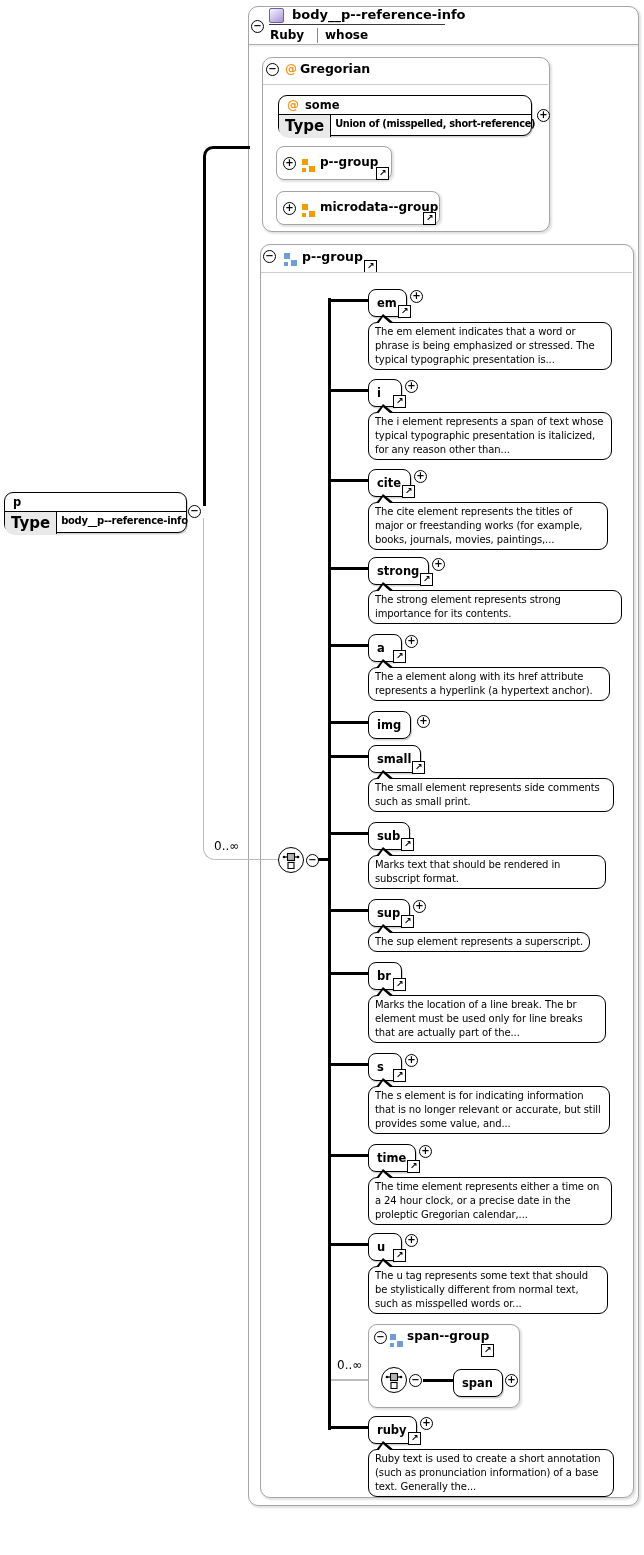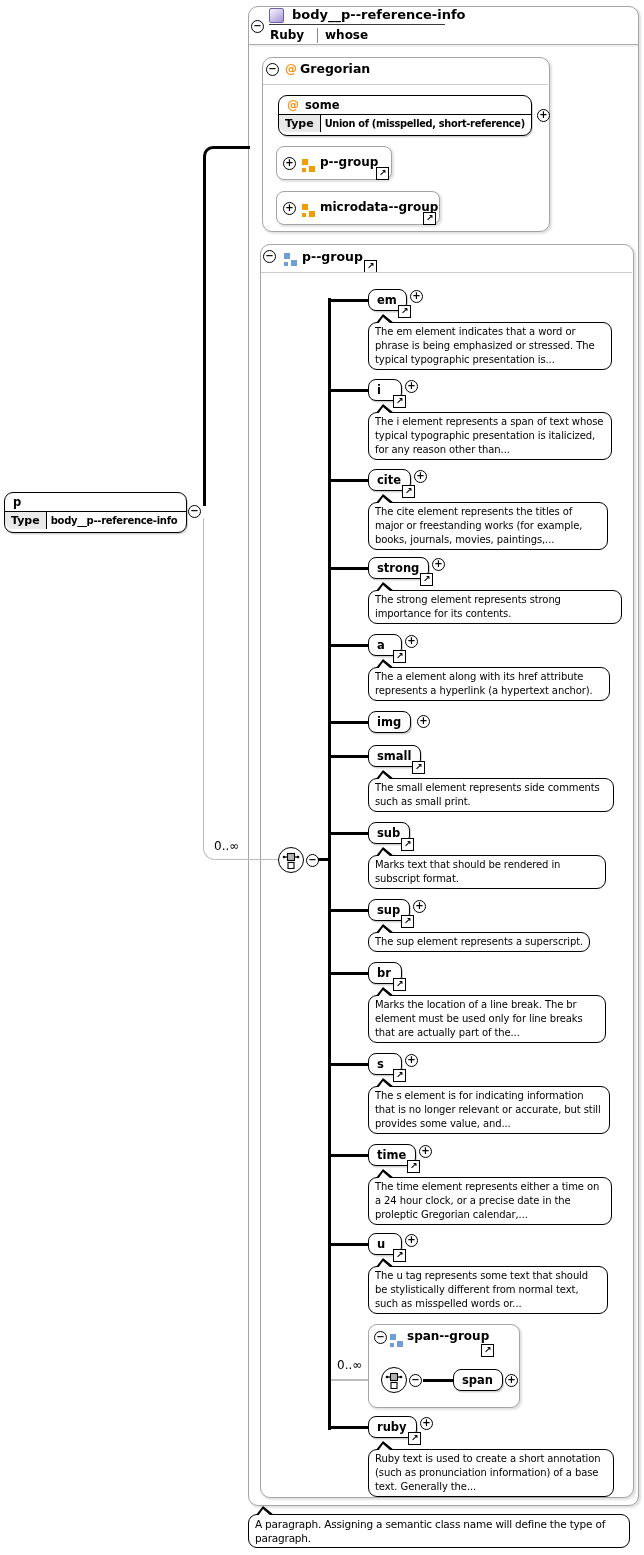--- a/index.html
+++ b/index.html
@@ -5,21 +5,21 @@
   html,body{margin:0;padding:0;background:#fff;}
   #canvas{position:relative;width:644px;height:1555px;background:#fff;overflow:hidden;
           font-family:"DejaVu Sans","Liberation Sans",sans-serif;color:#000;}
   .abs{position:absolute;box-sizing:border-box;}
   .gray-box{border:1.5px solid #a5a5a5;border-radius:10px;background:#fff;
             box-shadow:1.5px 1.5px 2px rgba(0,0,0,.12);}
   .black-box{border:1.4px solid #000;border-radius:9px;background:#fff;
              box-shadow:1px 1.5px 0 rgba(0,0,0,.18);}
   .el-box{border:1.4px solid #000;border-radius:8px;background:#fff;
           box-shadow:1px 1.5px 0 rgba(0,0,0,.18);
-          height:22px;display:flex;align-items:center;padding:0 9px 1px 8px;
+          height:28px;display:flex;align-items:center;padding:0 9px 1px 8px;
           font-weight:bold;font-size:11.5px;white-space:nowrap;}
   .circle{width:13px;height:13px;border:1.3px solid #000;border-radius:50%;background:#fff;
           display:flex;align-items:center;justify-content:center;
           font-size:10px;font-weight:bold;line-height:1;padding-bottom:1px;}
   .comp{width:26px;height:26px;border:1.4px solid #000;border-radius:50%;background:#fff;
         display:flex;align-items:center;justify-content:center;}
   .link-icon{width:13px;height:13px;border:1.4px solid #000;background:#fff;
              display:flex;align-items:center;justify-content:center;
              font-size:9px;font-weight:bold;line-height:1;}
   .type-icon{width:15px;height:15px;border:1px solid #6f5fa7;border-radius:2px;
@@ -33,21 +33,21 @@
   .divider{background:#ccc;height:1px;}
   .bubble{position:absolute;border:1.3px solid #000;border-radius:9px;background:#fff;
           font-size:10px;line-height:14px;letter-spacing:-0.1px;padding:2px 6px;box-sizing:border-box;}
   .bubble::before{content:"";position:absolute;top:-9px;left:7px;width:0;height:0;
           border-left:7px solid transparent;border-right:11px solid transparent;
           border-bottom:9px solid #000;}
   .bubble::after{content:"";position:absolute;top:-6.5px;left:9px;width:0;height:0;
           border-left:5px solid transparent;border-right:8px solid transparent;
           border-bottom:7.5px solid #fff;}
   .kv{display:flex;align-items:stretch;font-weight:bold;}
-  .kv .k{background:#e9e9e9;border-right:1.4px solid #000;padding:2px 6px;font-size:11px;
+  .kv .k{background:#e9e9e9;border-right:1.4px solid #000;padding:2px 6px;font-size:15px;
          border-bottom-left-radius:8px;}
   .kv .v{padding:2.5px 4px;font-size:9.8px;letter-spacing:-0.3px;white-space:nowrap;}
   .row1{border-bottom:1.4px solid #000;padding:2px 8px;font-size:11.5px;font-weight:bold;
         display:flex;align-items:center;gap:6px;height:19px;box-sizing:border-box;}
   .sq-icon{width:13px;height:13px;position:relative;display:inline-block;}
   .sq-icon i{position:absolute;display:block;}
   .sq-icon .s1{left:0;top:0;width:6px;height:6px;}
   .sq-icon .s2{left:0;top:9px;width:4px;height:4px;}
   .sq-icon .s3{left:7px;top:7px;width:5.5px;height:5.5px;}
 </style>
@@ -158,15 +158,14 @@
         <svg width="18" height="18" viewBox="0 0 18 18">
           <line x1="1" y1="6" x2="17" y2="6" stroke="#000" stroke-width="1.2"></line>
           <circle cx="2" cy="6" r="1.3" fill="#000"></circle>
           <circle cx="16" cy="6" r="1.3" fill="#000"></circle>
           <rect x="5.5" y="2.5" width="7" height="7" fill="#b3b3b3" stroke="#000" stroke-width="1.1"></rect>
           <rect x="6" y="11.5" width="6" height="6" fill="#fff" stroke="#000" stroke-width="1.1"></rect>
         </svg>
       </div><div class="abs circle" style="left: 409px; top: 1374px;">−</div><div class="abs hline" style="left: 423px; top: 1379px; width: 30px;"></div><div class="abs el-box" style="left: 453px; top: 1369px; min-width: 46px; justify-content: center;">span</div><div class="abs circle" style="left: 505px; top: 1374px;">+</div><div class="abs hline" style="left: 330px; top: 1426px; width: 38px;"></div><div class="abs el-box" style="left: 368px; top: 1416px; min-width: 34px;">ruby</div><div class="abs link-icon" style="left: 408px; top: 1432px;">↗</div><div class="abs circle" style="left: 420px; top: 1417px;">+</div><div class="bubble" style="left: 368px; top: 1449px; width: 246px;">Ruby text is used to create a short annotation (such as pronunciation information) of a base text. Generally the...</div></div>
 
   
-  <div class="bubble" style="left:248px;top:1514px;width:382px;letter-spacing:-0.2px;font-size:10.5px;">A paragraph. Assigning a semantic class name will define the type of paragraph.</div>
 
 </div>
 
 </body></html>

